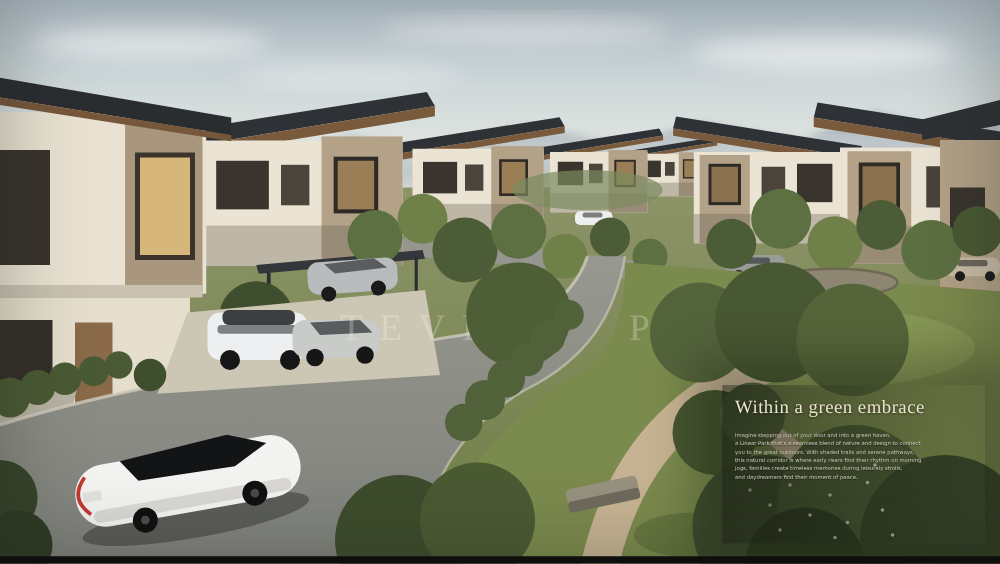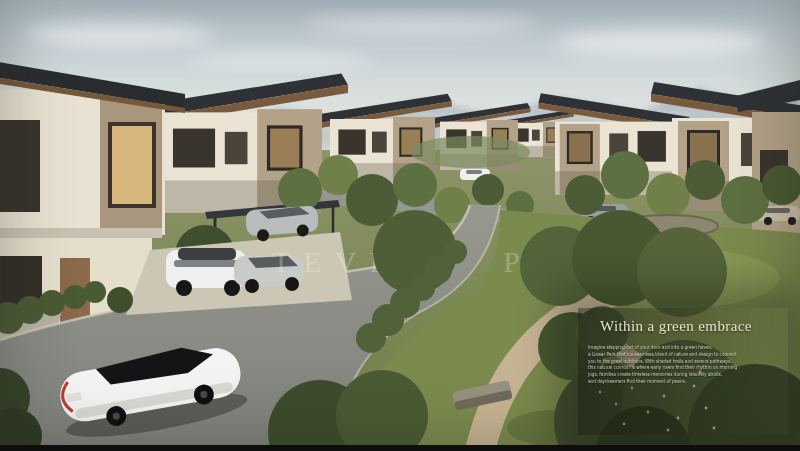--- a/index.html
+++ b/index.html
@@ -4,21 +4,21 @@
 <style>
   html,body{margin:0;padding:0;background:#222;}
   .frame{position:relative;width:800px;height:451px;overflow:hidden;background:#cfd8dc;
          font-family:"Liberation Sans",sans-serif;}
   .frame svg{position:absolute;left:0;top:0;display:block;}
   .wm{font-family:"Liberation Serif",serif;font-size:30px;letter-spacing:13px;word-spacing:26px;
       fill:#f7f7f1;opacity:.27;}
   .overlay{position:absolute;left:578px;top:308px;width:190px;padding:10px 10px 12px;
            background:linear-gradient(100deg,rgba(16,20,12,.55),rgba(16,20,12,.12));
            box-shadow:0 0 34px 22px rgba(16,20,12,.30);}
-  .overlay h2{margin:0 12px 10px;font:400 15px/1.15 "Liberation Serif",serif;color:#ece4cf;
+  .overlay h2{margin:0 0 10px;font:400 15px/1.15 "Liberation Serif",serif;color:#ece4cf;
               letter-spacing:.4px;text-shadow:0 1px 2px rgba(0,0,0,.55);}
   .caption-body{transform:scale(.53);transform-origin:0 0;width:340px;height:78px;}
   .caption-body .line{font:400 8px/1.6 "DejaVu Sans",sans-serif;color:#d3cec0;white-space:nowrap;
                       text-shadow:0 1px 1px rgba(0,0,0,.5);}
   .bottom-bar{position:absolute;left:0;bottom:0;width:100%;height:6px;background:#0e0e0c;}
   .vignette{position:absolute;inset:0;box-shadow:inset 0 0 70px rgba(35,38,28,.35);pointer-events:none;}
 </style>
 </head>
 <body>
 

